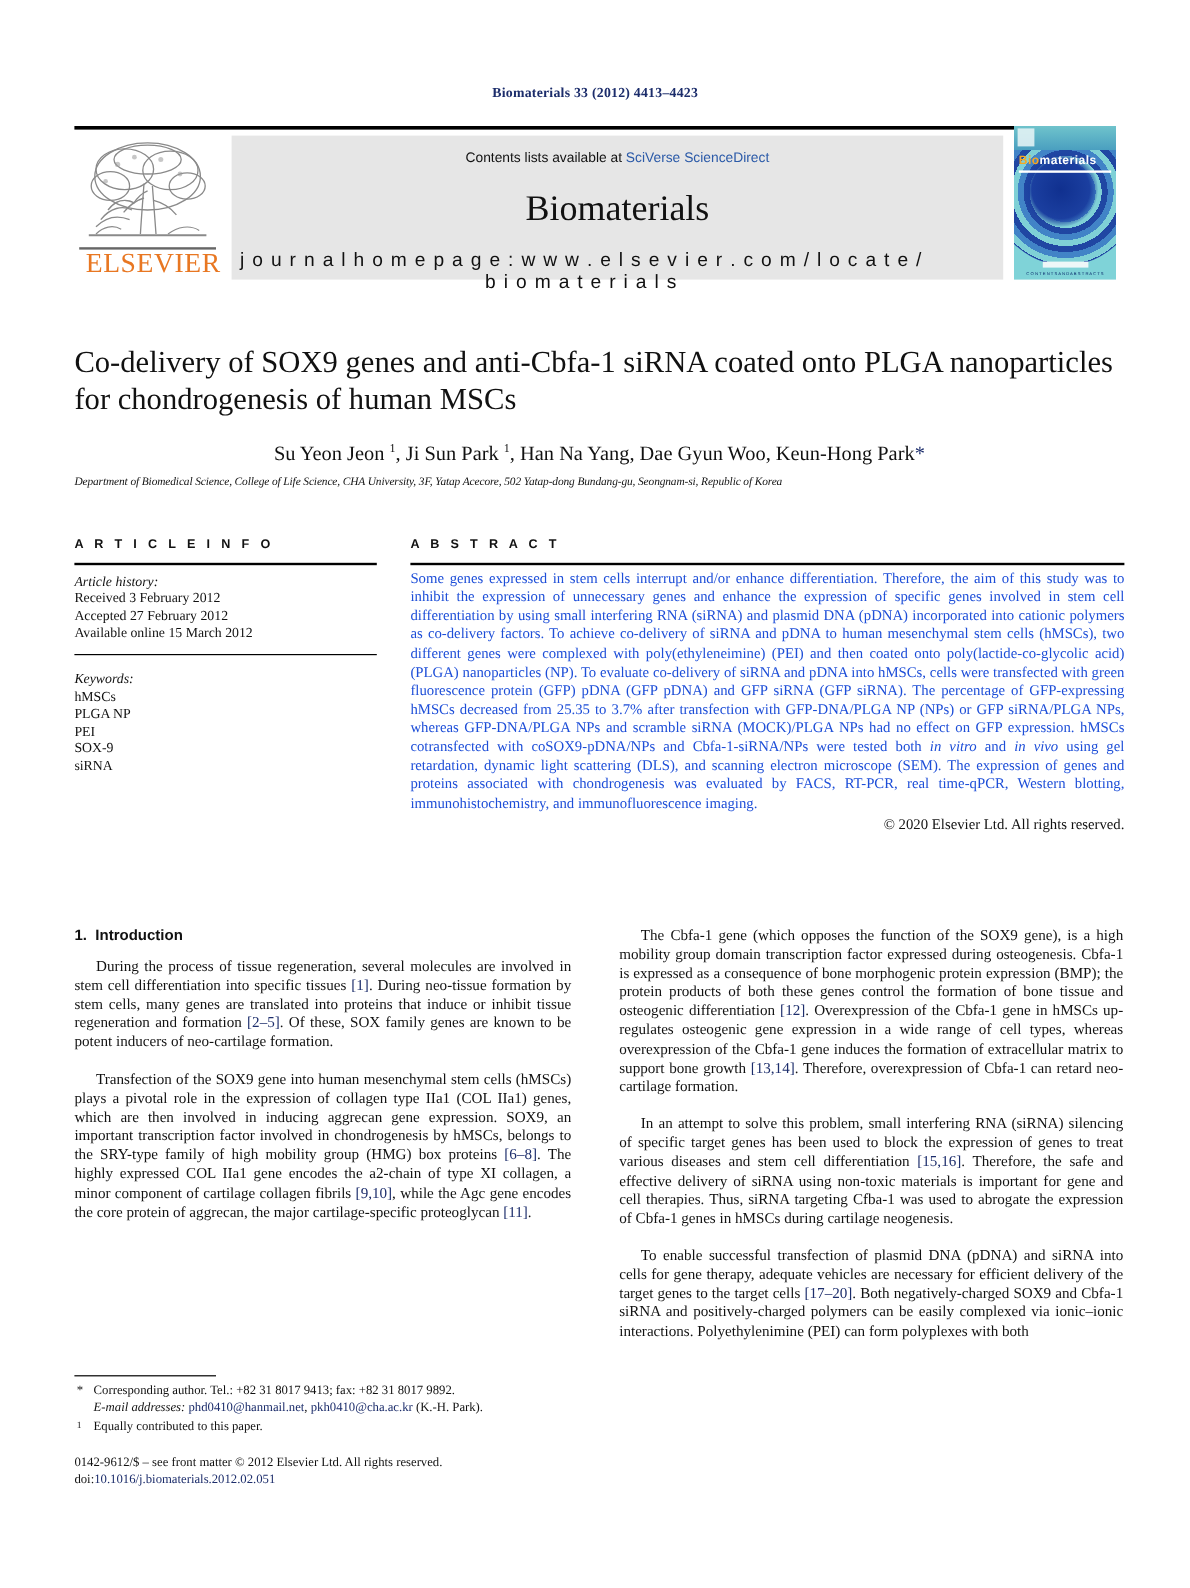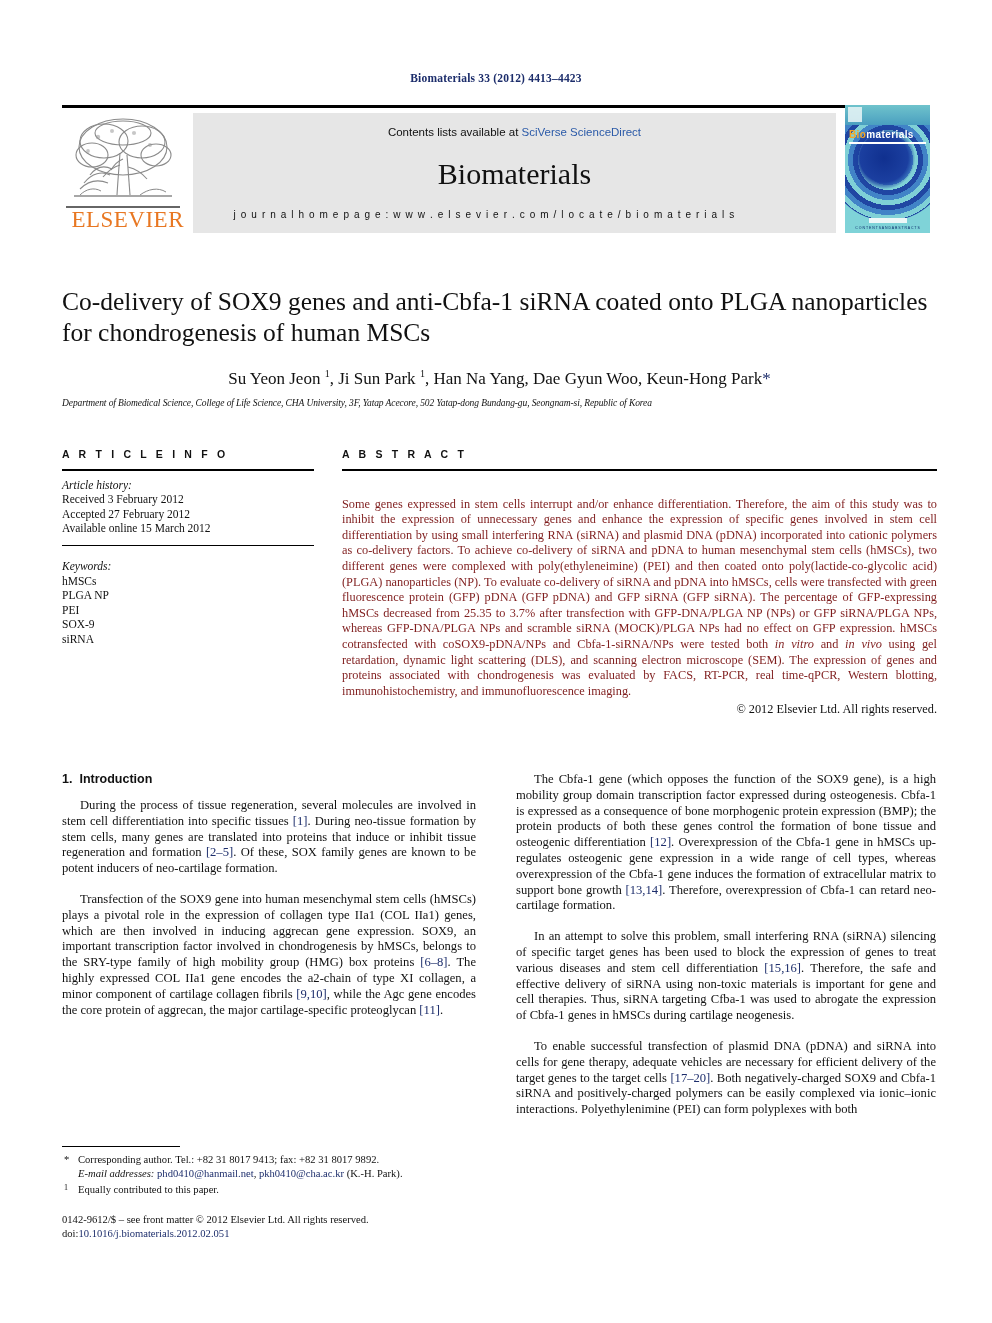--- a/index.html
+++ b/index.html
@@ -107,21 +107,21 @@
     font-family: "Liberation Serif", serif;
     font-size: 30px;
     color: #111;
   }
   .homepage-line {
     position: absolute;
     left: 0; top: 96px;
     width: 583px;
     text-align: center;
     font-family: "Liberation Sans", sans-serif;
-    font-size: 10px;
+    font-size: 16px;
     letter-spacing: 1.1px;
     color: #111;
   }
 
   .cover-thumb {
     position: absolute;
     left: 783px; top: 0px;
     width: 85px;
     height: 128px;
     overflow: hidden;
@@ -256,25 +256,25 @@
     margin-top: 7px;
     font-family: "Liberation Serif", serif;
     font-size: 11.5px;
     line-height: 14.5px;
     color: #111;
   }
   .info-body .it { font-style: italic; }
   .kw-block { margin-top: 13px; }
 
   .abs-body {
-    margin-top: 26px;
+    margin-top: 4px;
     font-family: "Liberation Serif", serif;
     font-size: 12.3px;
     line-height: 15.6px;
-    color: #7f1d1d;
+    color: #1d4ed8;
     text-align: justify;
   }
   .abs-body em { font-style: italic; }
   .copyright {
     margin-top: 3px;
     text-align: right;
     font-family: "Liberation Serif", serif;
     font-size: 12.3px;
     color: #111;
   }
@@ -440,21 +440,21 @@
       <div>PEI</div>
       <div>SOX-9</div>
       <div>siRNA</div>
     </div>
   </div>
 
   <div class="abs-col">
     <div class="sec-head">A B S T R A C T</div>
     <div class="hr-med"></div>
     <div class="abs-body">Some genes expressed in stem cells interrupt and/or enhance differentiation. Therefore, the aim of this study was to inhibit the expression of unnecessary genes and enhance the expression of specific genes involved in stem cell differentiation by using small interfering RNA (siRNA) and plasmid DNA (pDNA) incorporated into cationic polymers as co-delivery factors. To achieve co-delivery of siRNA and pDNA to human mesenchymal stem cells (hMSCs), two different genes were complexed with poly(ethyleneimine) (PEI) and then coated onto poly(lactide-co-glycolic acid) (PLGA) nanoparticles (NP). To evaluate co-delivery of siRNA and pDNA into hMSCs, cells were transfected with green fluorescence protein (GFP) pDNA (GFP pDNA) and GFP siRNA (GFP siRNA). The percentage of GFP-expressing hMSCs decreased from 25.35 to 3.7% after transfection with GFP-DNA/PLGA NP (NPs) or GFP siRNA/PLGA NPs, whereas GFP-DNA/PLGA NPs and scramble siRNA (MOCK)/PLGA NPs had no effect on GFP expression. hMSCs cotransfected with coSOX9-pDNA/NPs and Cbfa-1-siRNA/NPs were tested both <em>in vitro</em> and <em>in vivo</em> using gel retardation, dynamic light scattering (DLS), and scanning electron microscope (SEM). The expression of genes and proteins associated with chondrogenesis was evaluated by FACS, RT-PCR, real time-qPCR, Western blotting, immunohistochemistry, and immunofluorescence imaging.</div>
-    <div class="copyright">© 2012 Elsevier Ltd. All rights reserved.</div>
+    <div class="copyright">© 2020 Elsevier Ltd. All rights reserved.</div>
   </div>
 
   <div class="col-left">
     <div class="h2">
       <span class="num">1.</span><span>Introduction</span>
     </div>
     <p class="body">During the process of tissue regeneration, several molecules are involved in stem cell differentiation into specific tissues <span class="ref">[1]</span>. During neo-tissue formation by stem cells, many genes are translated into proteins that induce or inhibit tissue regeneration and formation <span class="ref">[2–5]</span>. Of these, SOX family genes are known to be potent inducers of neo-cartilage formation.</p>
     <p class="body">Transfection of the SOX9 gene into human mesenchymal stem cells (hMSCs) plays a pivotal role in the expression of collagen type IIa1 (COL IIa1) genes, which are then involved in inducing aggrecan gene expression. SOX9, an important transcription factor involved in chondrogenesis by hMSCs, belongs to the SRY-type family of high mobility group (HMG) box proteins <span class="ref">[6–8]</span>. The highly expressed COL IIa1 gene encodes the a2-chain of type XI collagen, a minor component of cartilage collagen fibrils <span class="ref">[9,10]</span>, while the Agc gene encodes the core protein of aggrecan, the major cartilage-specific proteoglycan <span class="ref">[11]</span>.</p>
   </div>
 

